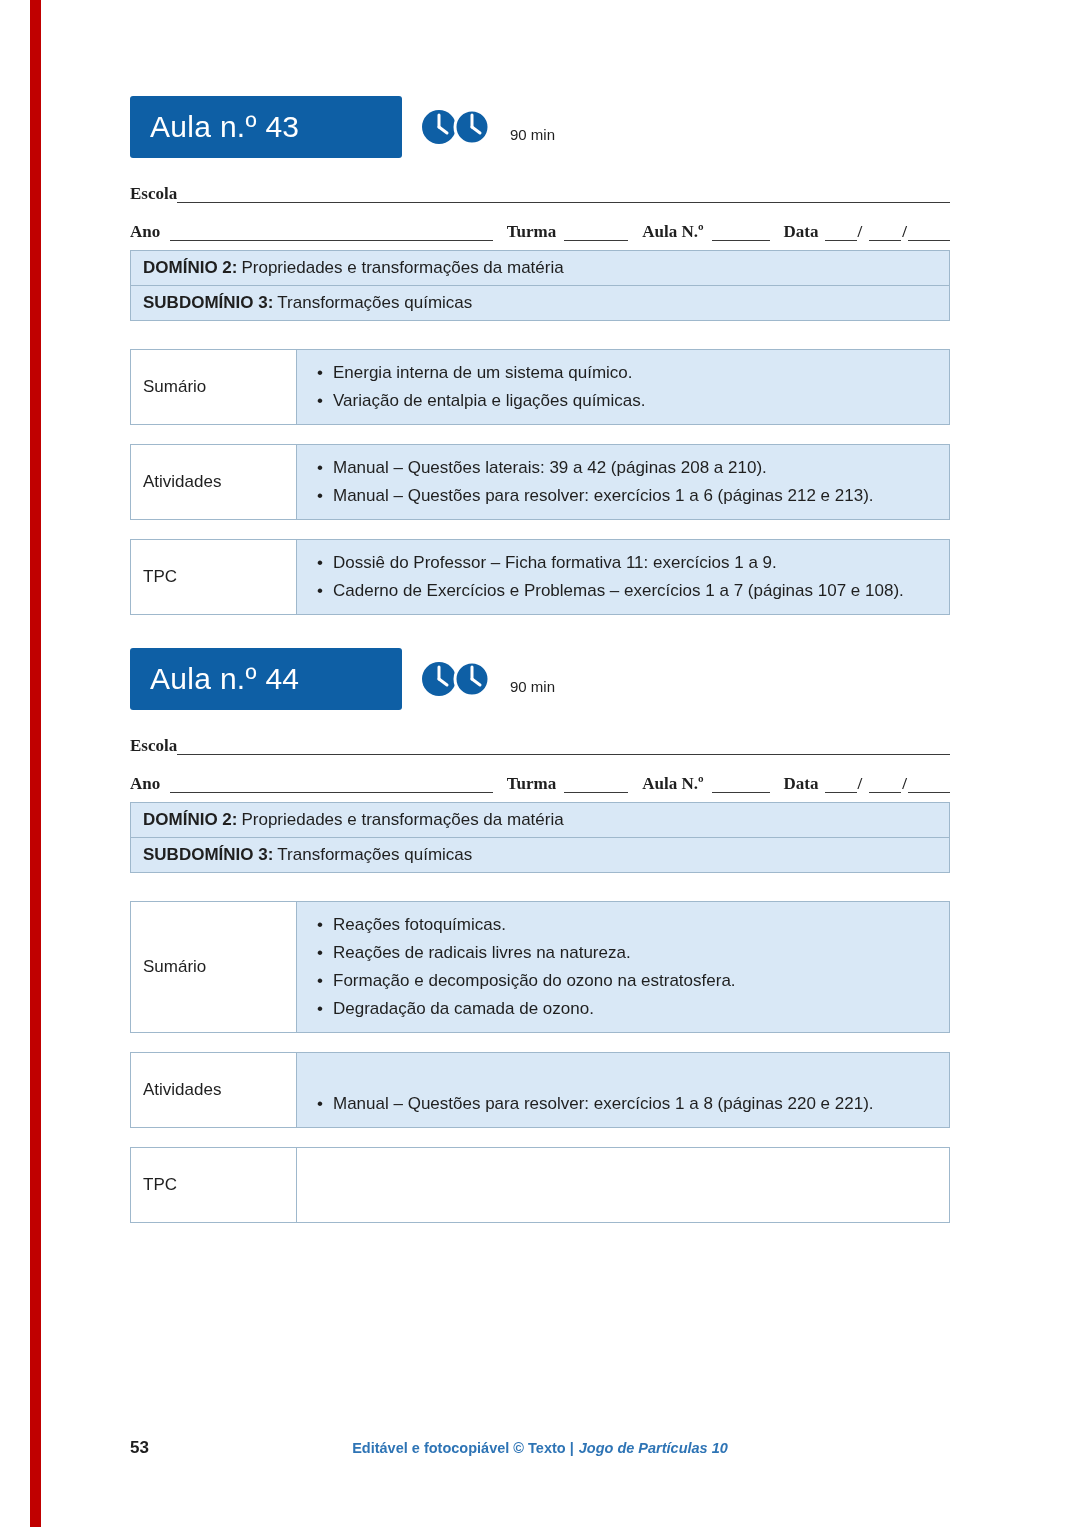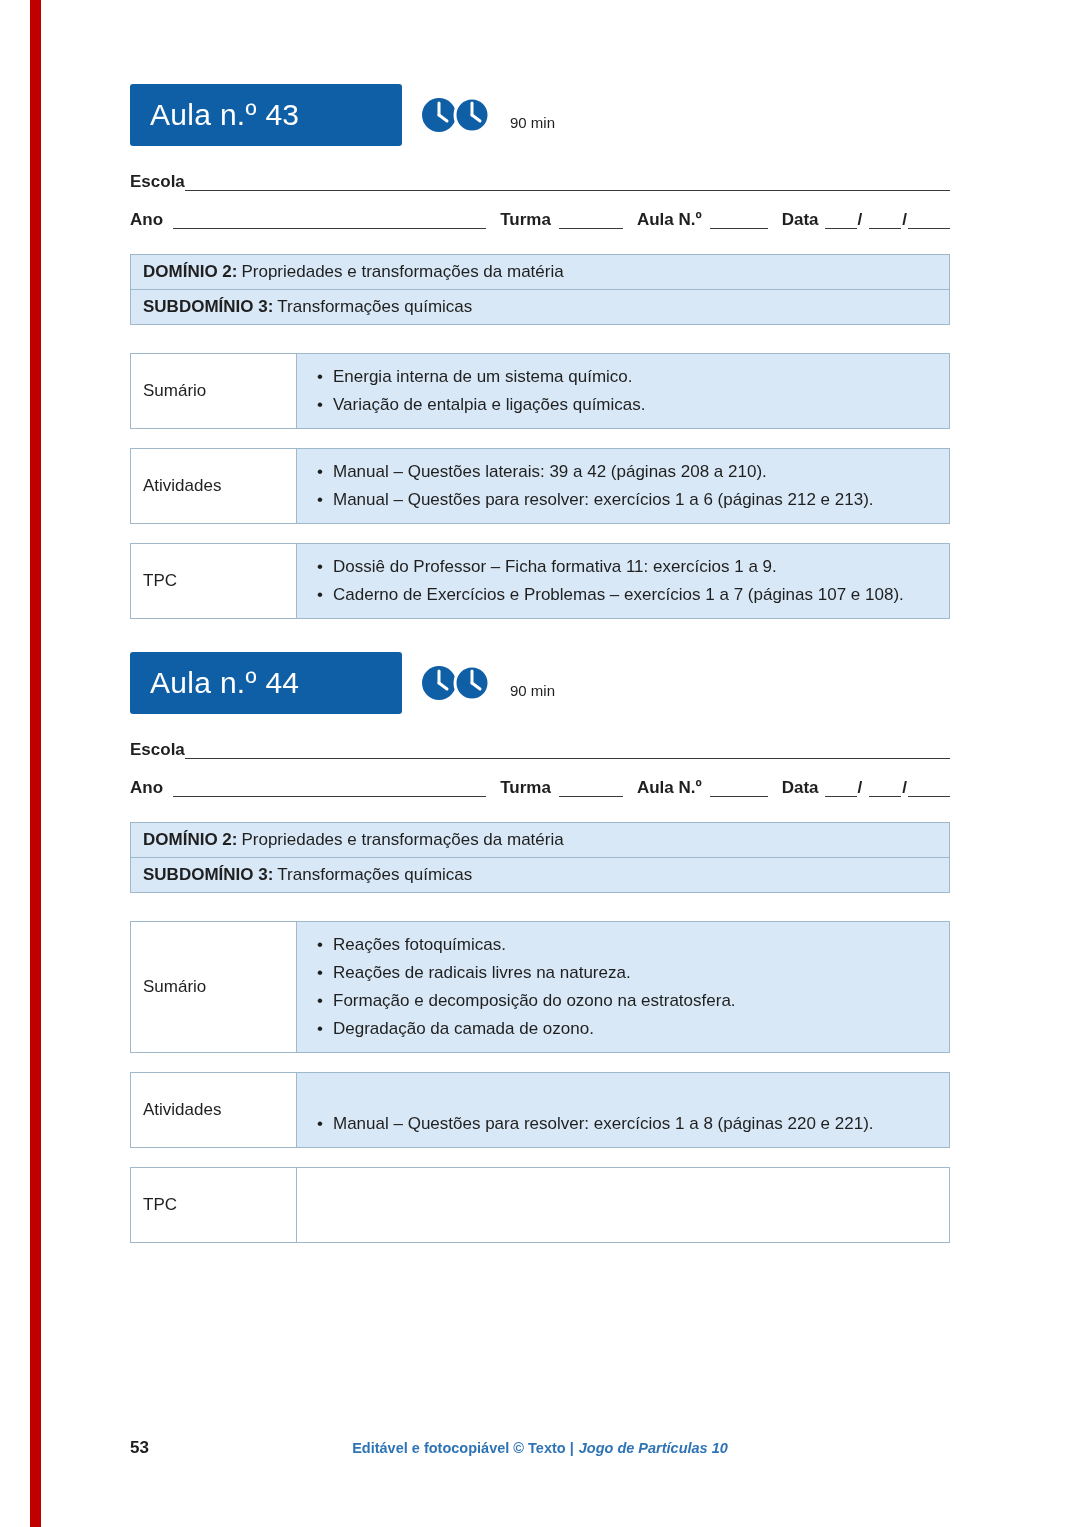--- a/index.html
+++ b/index.html
@@ -12,21 +12,21 @@
     overflow: hidden;
   }
   .red-bar {
     position: absolute;
     left: 30px; top: 0; bottom: 0;
     width: 11px;
     background: #c00000;
   }
   .content {
     position: absolute;
-    left: 130px; right: 130px; top: 84px;
+    left: 130px; right: 130px; top: 96px;
   }
   
   .lesson-header-row {
     display: flex; align-items: center;
     margin-bottom: 14px;
   }
   .lesson-title-box {
     background: #0e5fa5;
     color: #ffffff;
     width: 272px; height: 62px;
@@ -46,39 +46,40 @@
     margin-left: 6px;
     align-self: flex-end;
     margin-bottom: 6px;
   }
   
   .form-line {
     display: flex; align-items: flex-end;
     font-size: 17px; font-weight: 700;
     height: 32px;
     margin-bottom: 6px;
+    font-family: Liberation Serif, serif;
   }
   .blank {
     border-bottom: 1.4px solid #3a3a3a;
     height: 18px;
     margin-bottom: 1px;
   }
   .blank.flex { flex: 1; }
   .blank.w70 { width: 64px; margin-left: 8px; }
   .blank.w60 { width: 58px; margin-left: 8px; }
   .blank.w34 { width: 32px; margin-left: 6px; }
   .blank.w42 { width: 42px; }
   .form-label.ml { margin-left: 14px; }
   .slash { margin: 0 1px; font-weight: 700; }
   .ano-blank { margin-left: 10px; }
   
   .domain-table {
     border: 1px solid #9fb8cc;
     background: #d9e8f6;
-    margin-top: 24px;
+    margin-top: 8px;
     margin-bottom: 28px;
   }
   .domain-row {
     padding: 7px 12px;
     font-size: 17px;
   }
   .domain-row + .domain-row { border-top: 1px solid #9fb8cc; }
   .domain-row strong { font-weight: 700; }
   .domain-row .plain { margin-left: 4px; }
   

